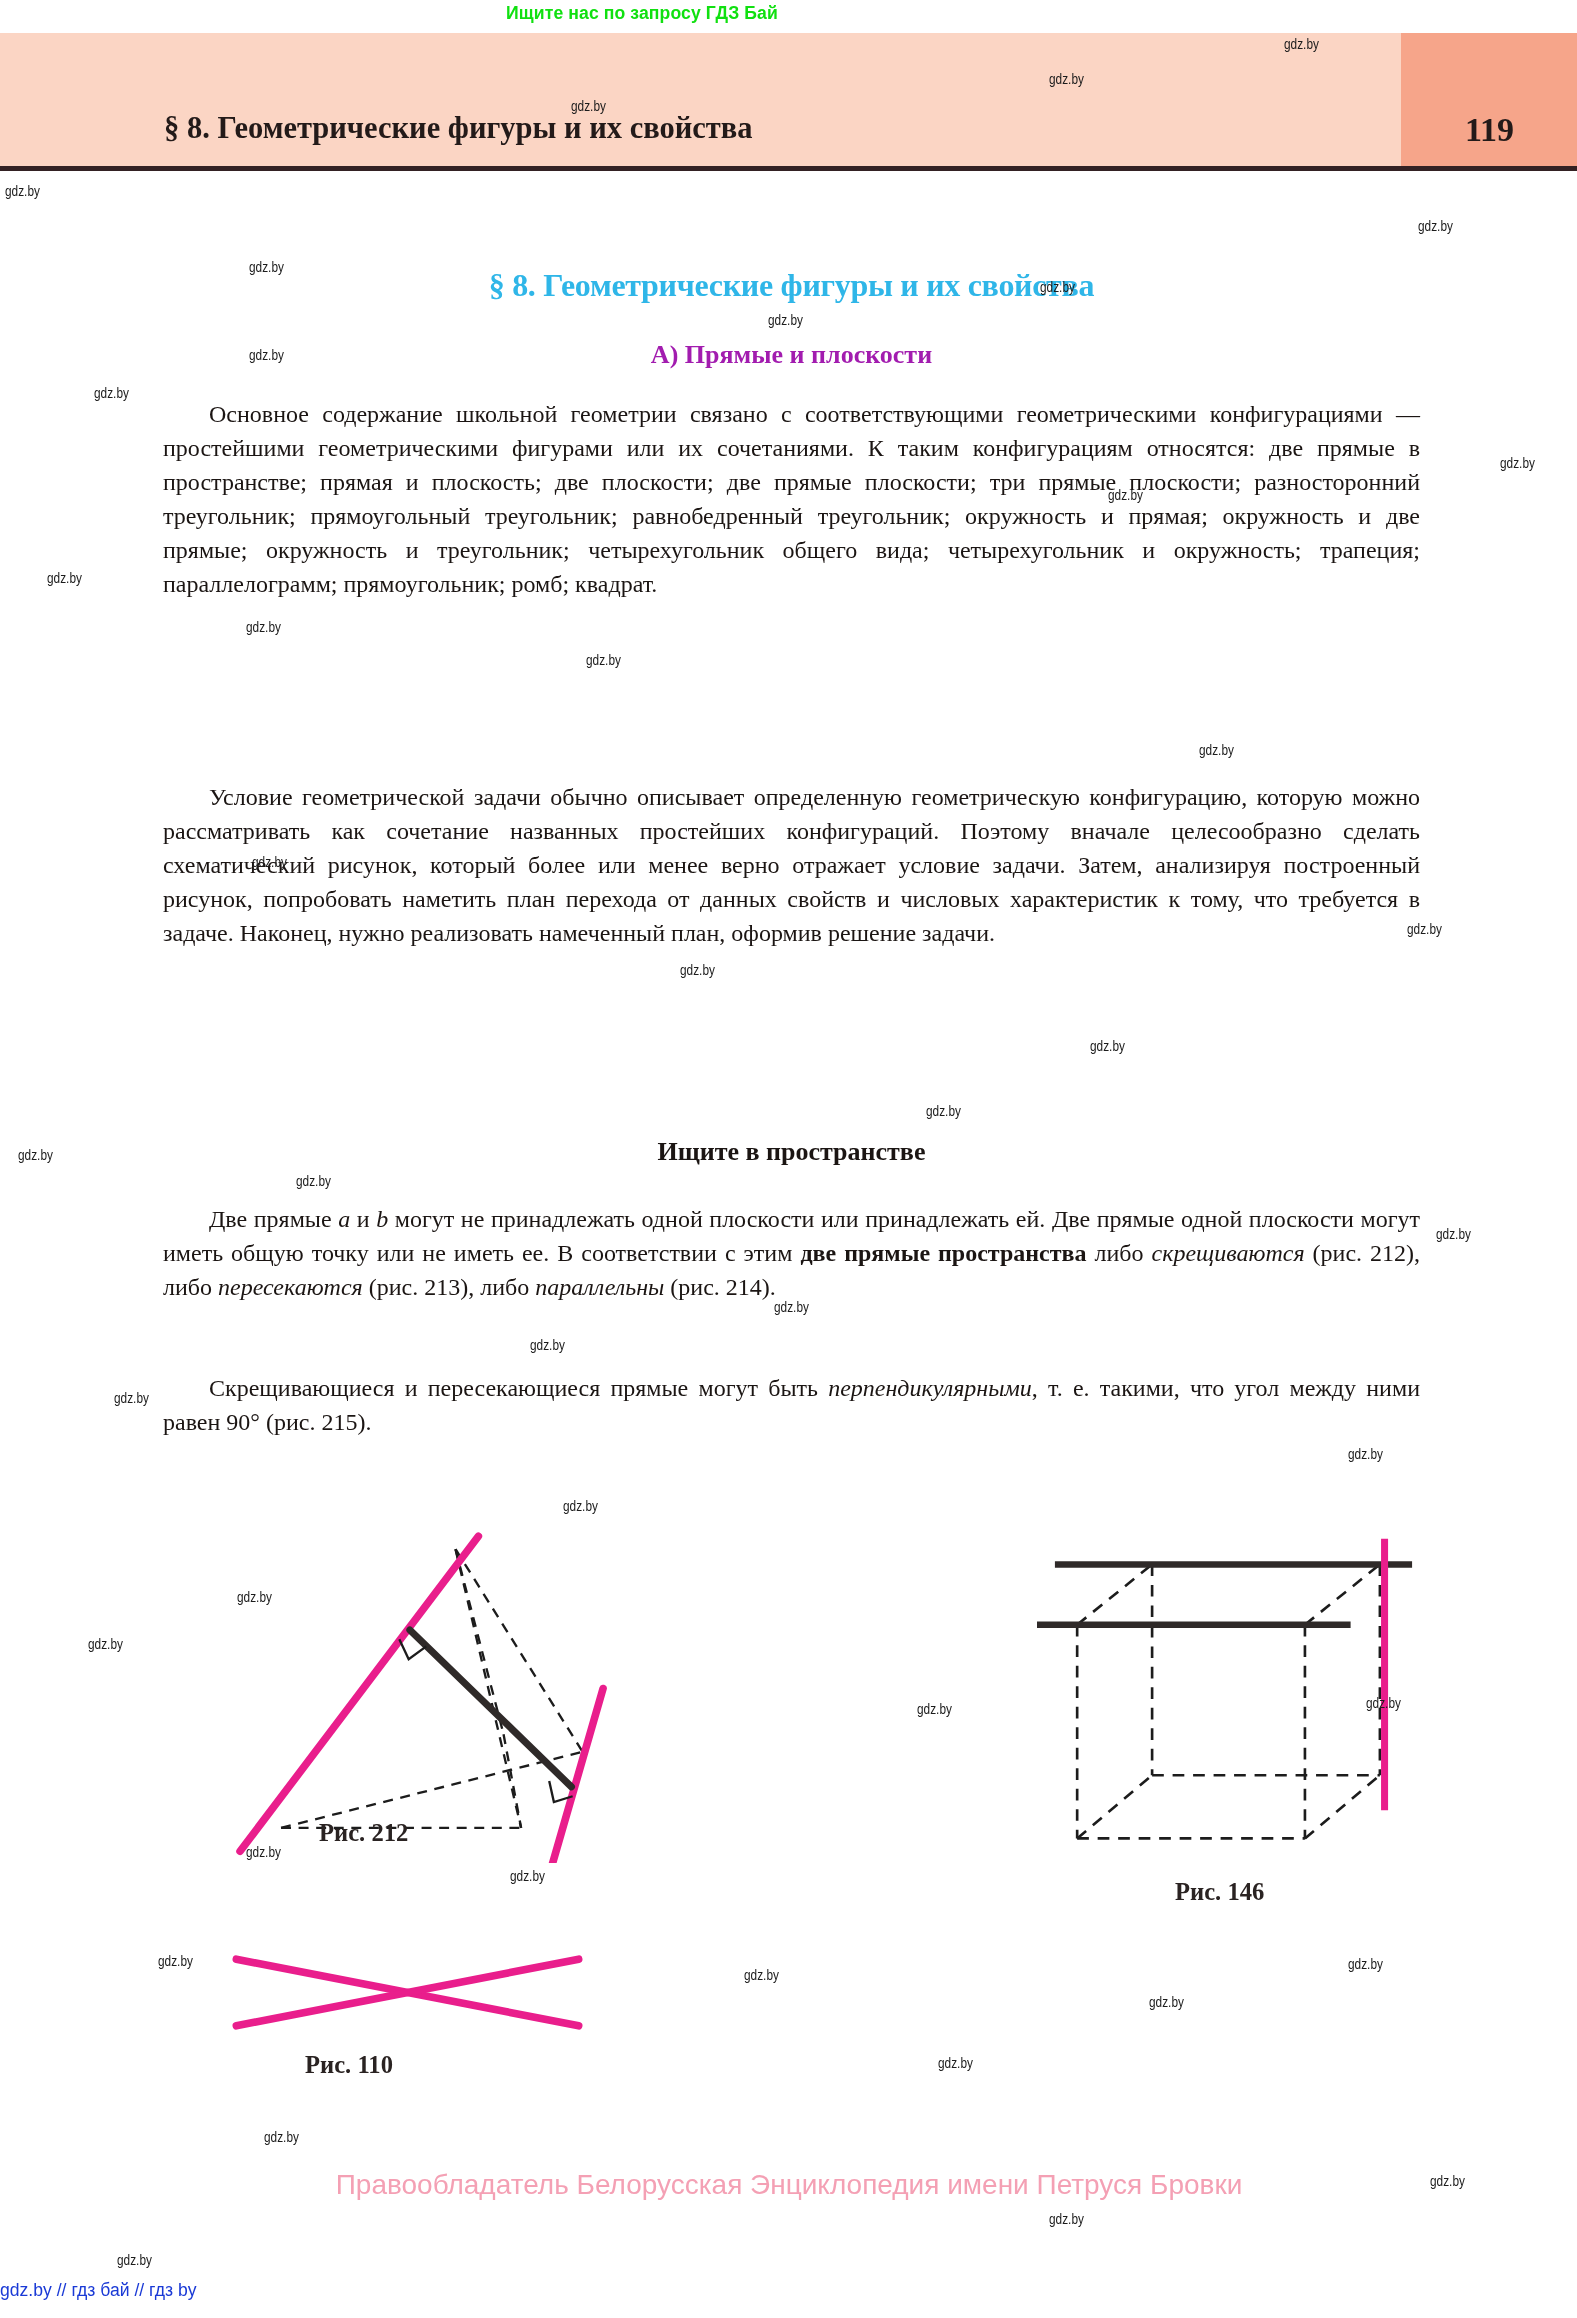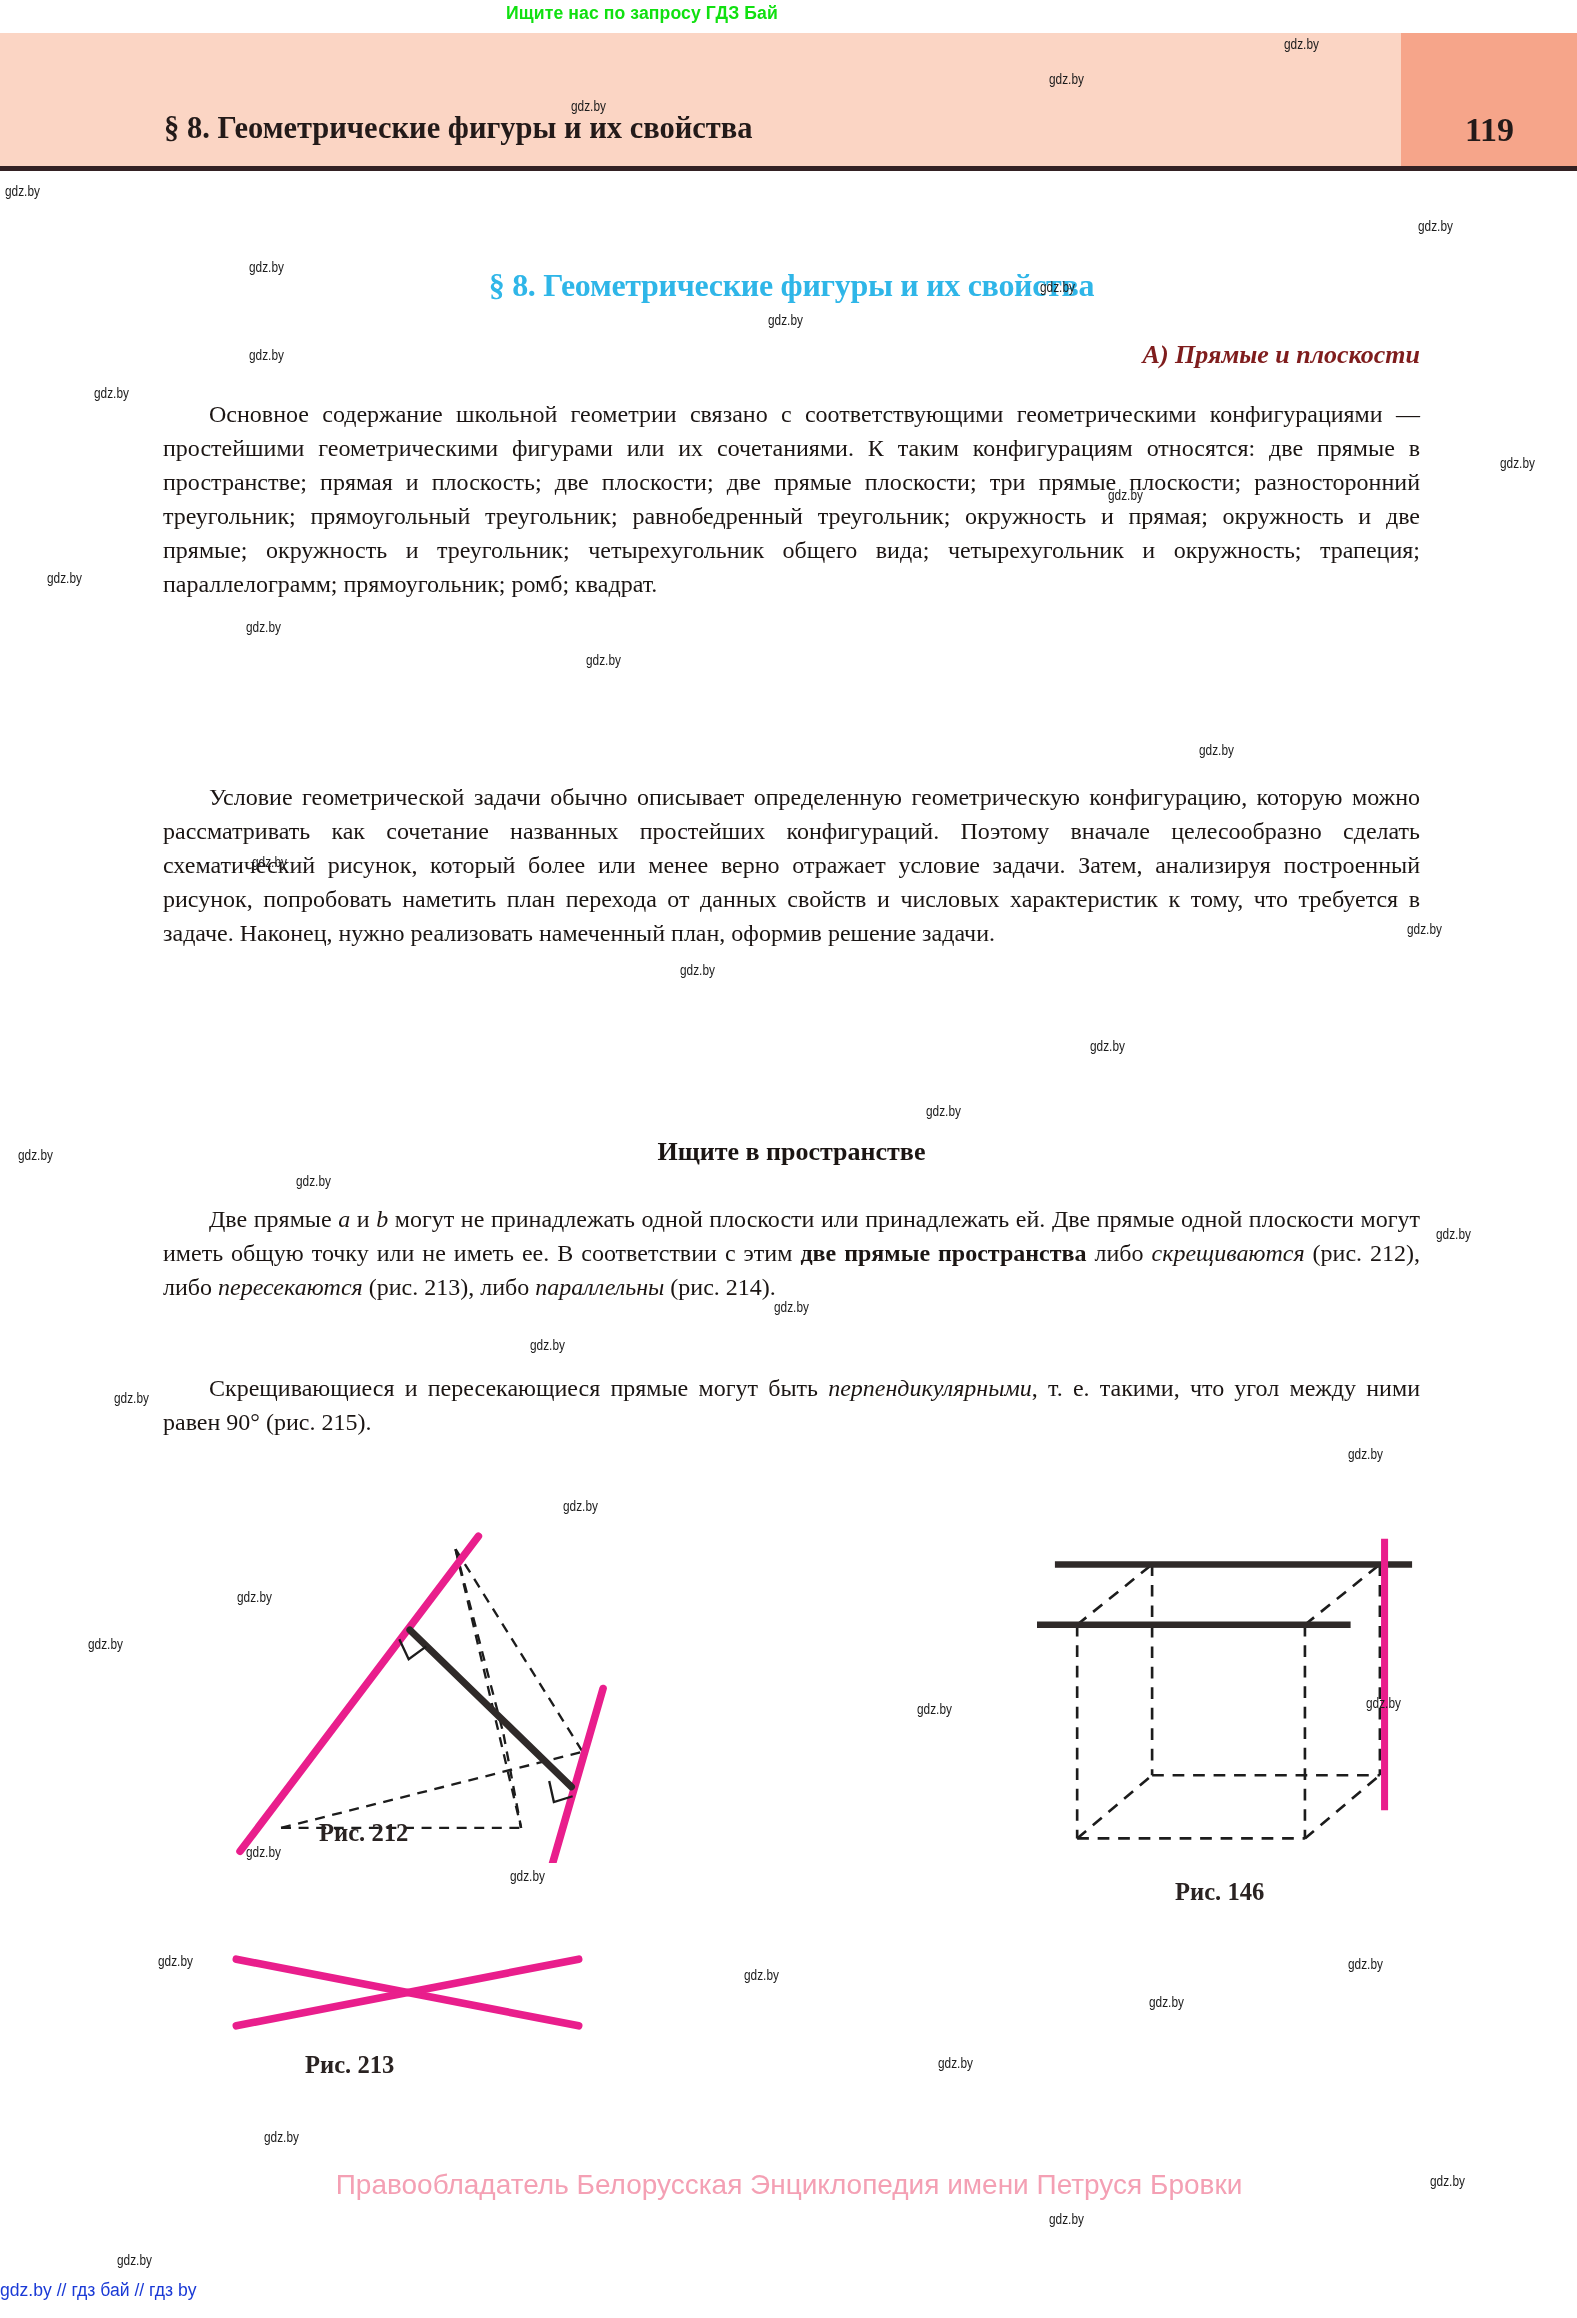--- a/index.html
+++ b/index.html
@@ -58,22 +58,22 @@
   .section-title{
     position:absolute;left:0;top:267px;width:1257px;
     color:#2fb6e8;
     font-size:32px;font-weight:bold;
     text-align:center;white-space:nowrap;
     letter-spacing:-0.3px;
   }
 
   .subhead-a{
     position:absolute;left:0;top:340px;width:1257px;
-    text-align:right;
-    font-size:26px;font-weight:bold;color:#7f1d1d;font-style:italic;
+    text-align:center;
+    font-size:26px;font-weight:bold;color:#a21caf;
   }
 
   p.body{
     position:absolute;left:0;width:1257px;margin:0;
     font-size:24px;line-height:34px;
     color:#1b1513;
     text-align:justify;
     text-justify:inter-word;
     hyphens:none;
   }
@@ -192,21 +192,21 @@
       <polyline points="608,480 616,516 648,506" fill="none" stroke="#1c1c1c" stroke-width="4"></polyline>
     </svg>
     <div class="figcap" style="left:126px;top:319px;">Рис. 212</div>
   </div>
 
   <div class="fig" style="left:223px;top:437px;">
     <svg width="369" height="111" viewBox="0 0 630 190">
       <line x1="22" y1="38" x2="608" y2="152" stroke="#e91e8c" stroke-width="13" stroke-linecap="round"></line>
       <line x1="22" y1="152" x2="608" y2="38" stroke="#e91e8c" stroke-width="13" stroke-linecap="round"></line>
     </svg>
-    <div class="figcap" style="left:82px;top:114px;">Рис. 213</div>
+    <div class="figcap" style="left:82px;top:114px;">Рис. 110</div>
   </div>
 
 
   <div class="fig" style="left:1037px;top:0px;">
     <svg width="393" height="445" viewBox="0 0 670 760">
       <g stroke="#1c1c1c" stroke-width="4.5" fill="none" stroke-dasharray="20,15">
 
         <path d="M68 213 L196 110"></path>
         <path d="M457 213 L585 110"></path>
 

